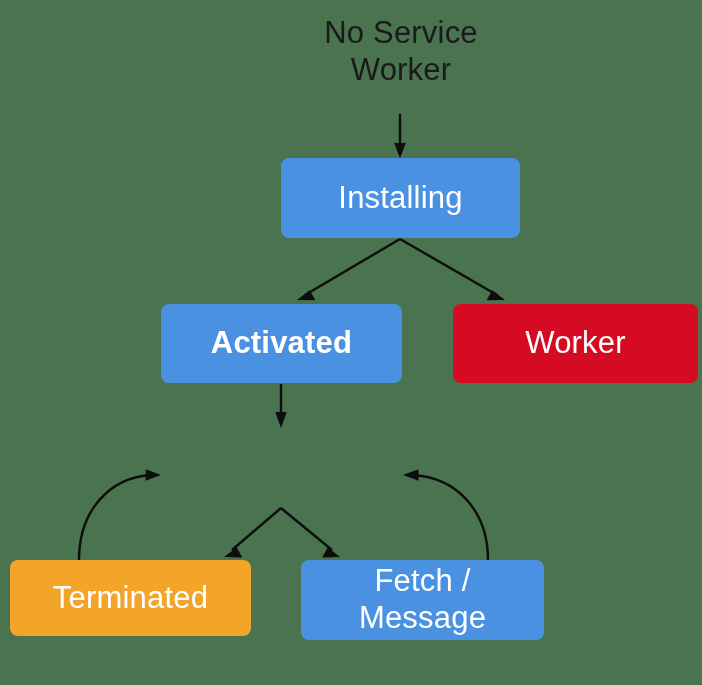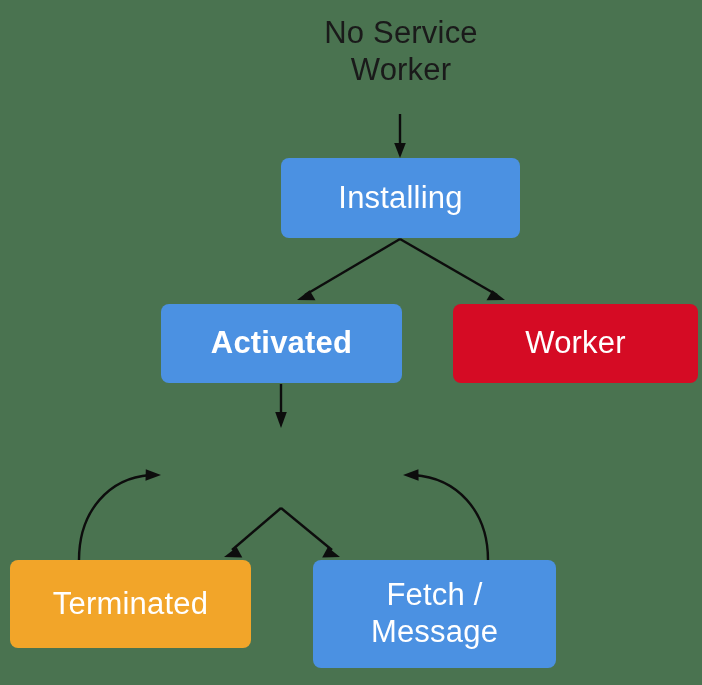--- a/index.html
+++ b/index.html
@@ -61,22 +61,22 @@
   }
   .arrow-head {
     fill: #0d0d0d;
   }
 
   
   #node-installing { left: 281px; top: 158px;  width: 239px; height: 80px;  font-size: 31px; }
   #node-activated  { left: 161px; top: 304px;  width: 241px; height: 79px;  font-size: 31px; font-weight: bold; }
   #node-error      { left: 453px; top: 304px;  width: 245px; height: 79px;  font-size: 31px; }
   #node-idle       { left: 161px; top: 428px;  width: 242px; height: 78px;  font-size: 31px; }
-  #node-terminated { left: 10px;  top: 560px;  width: 241px; height: 88px;  font-size: 31px; }
-  #node-fetch      { left: 313px; top: 560px;  width: 243px; height: 108px; font-size: 31px; }
+  #node-terminated { left: 10px;  top: 560px;  width: 241px; height: 76px;  font-size: 31px; }
+  #node-fetch      { left: 301px; top: 560px;  width: 243px; height: 80px; font-size: 31px; }
 
   #label-no-service-worker { left: 251px; top: 14px; width: 300px; font-size: 31px; }
 </style>
 </head>
 <body>
 
 <div id="diagram">
 
   <svg id="edges" viewBox="0 0 702 685" width="702" height="685" xmlns="http://www.w3.org/2000/svg">
 

